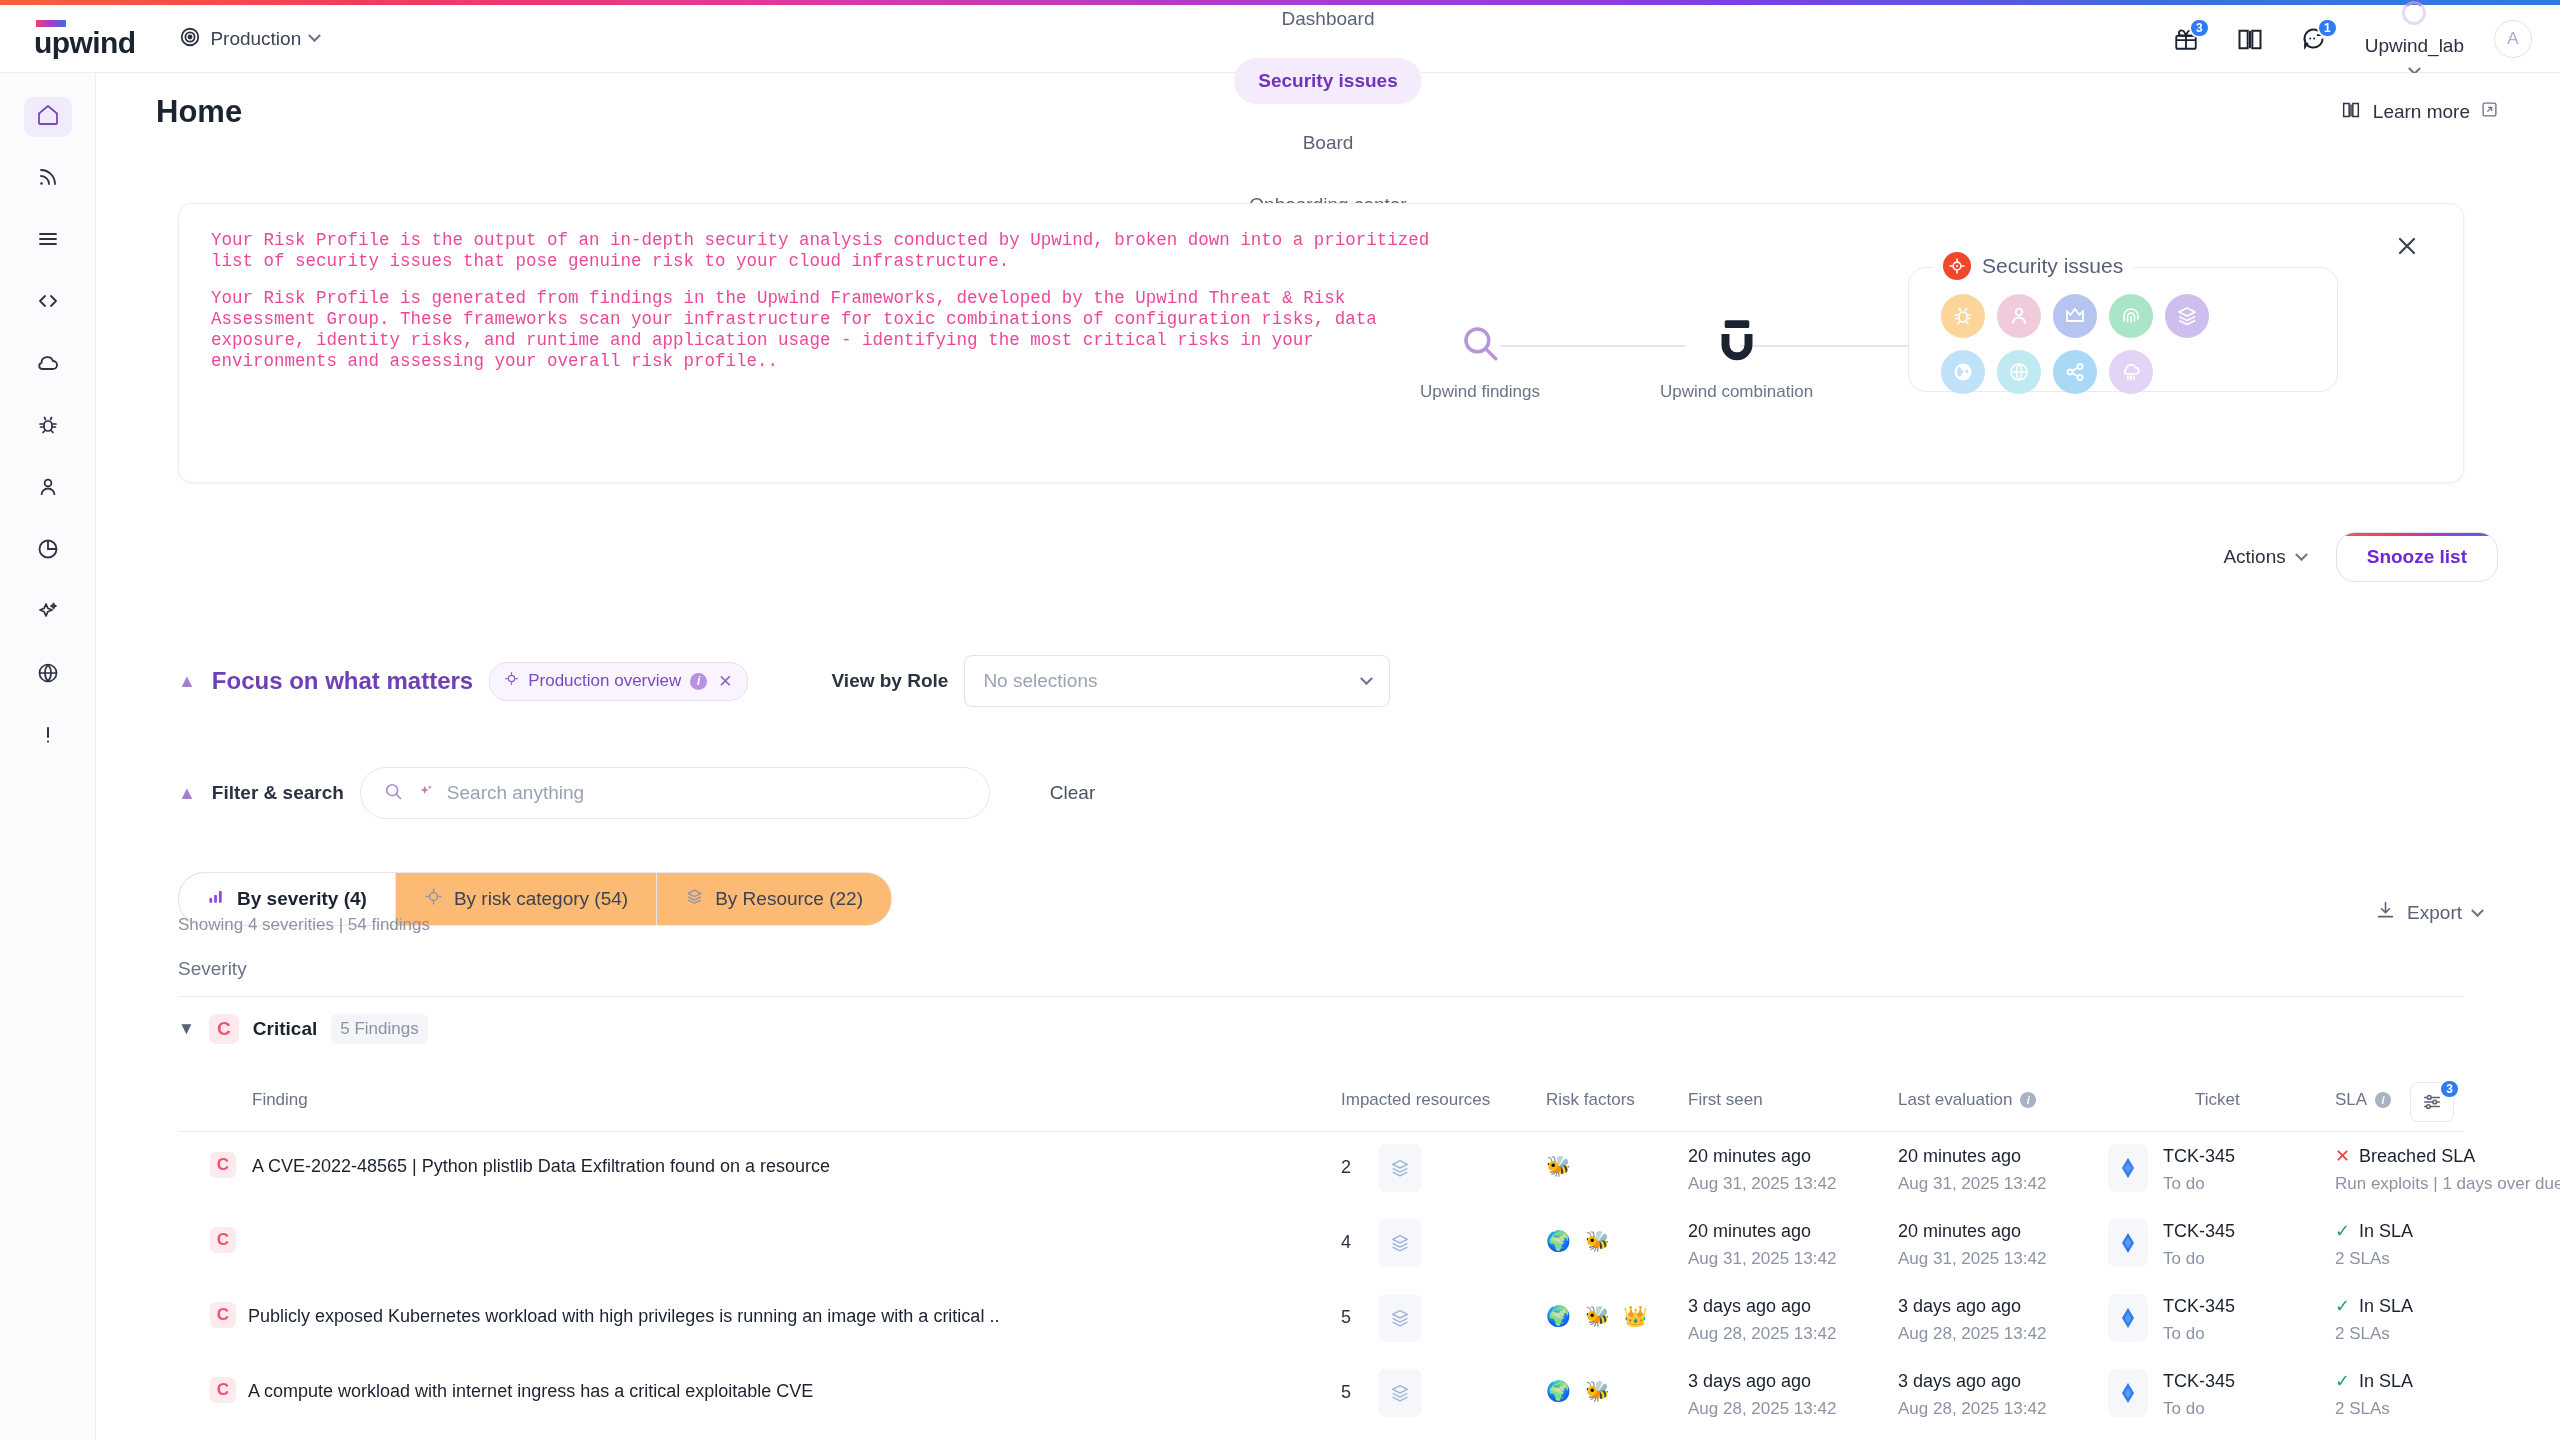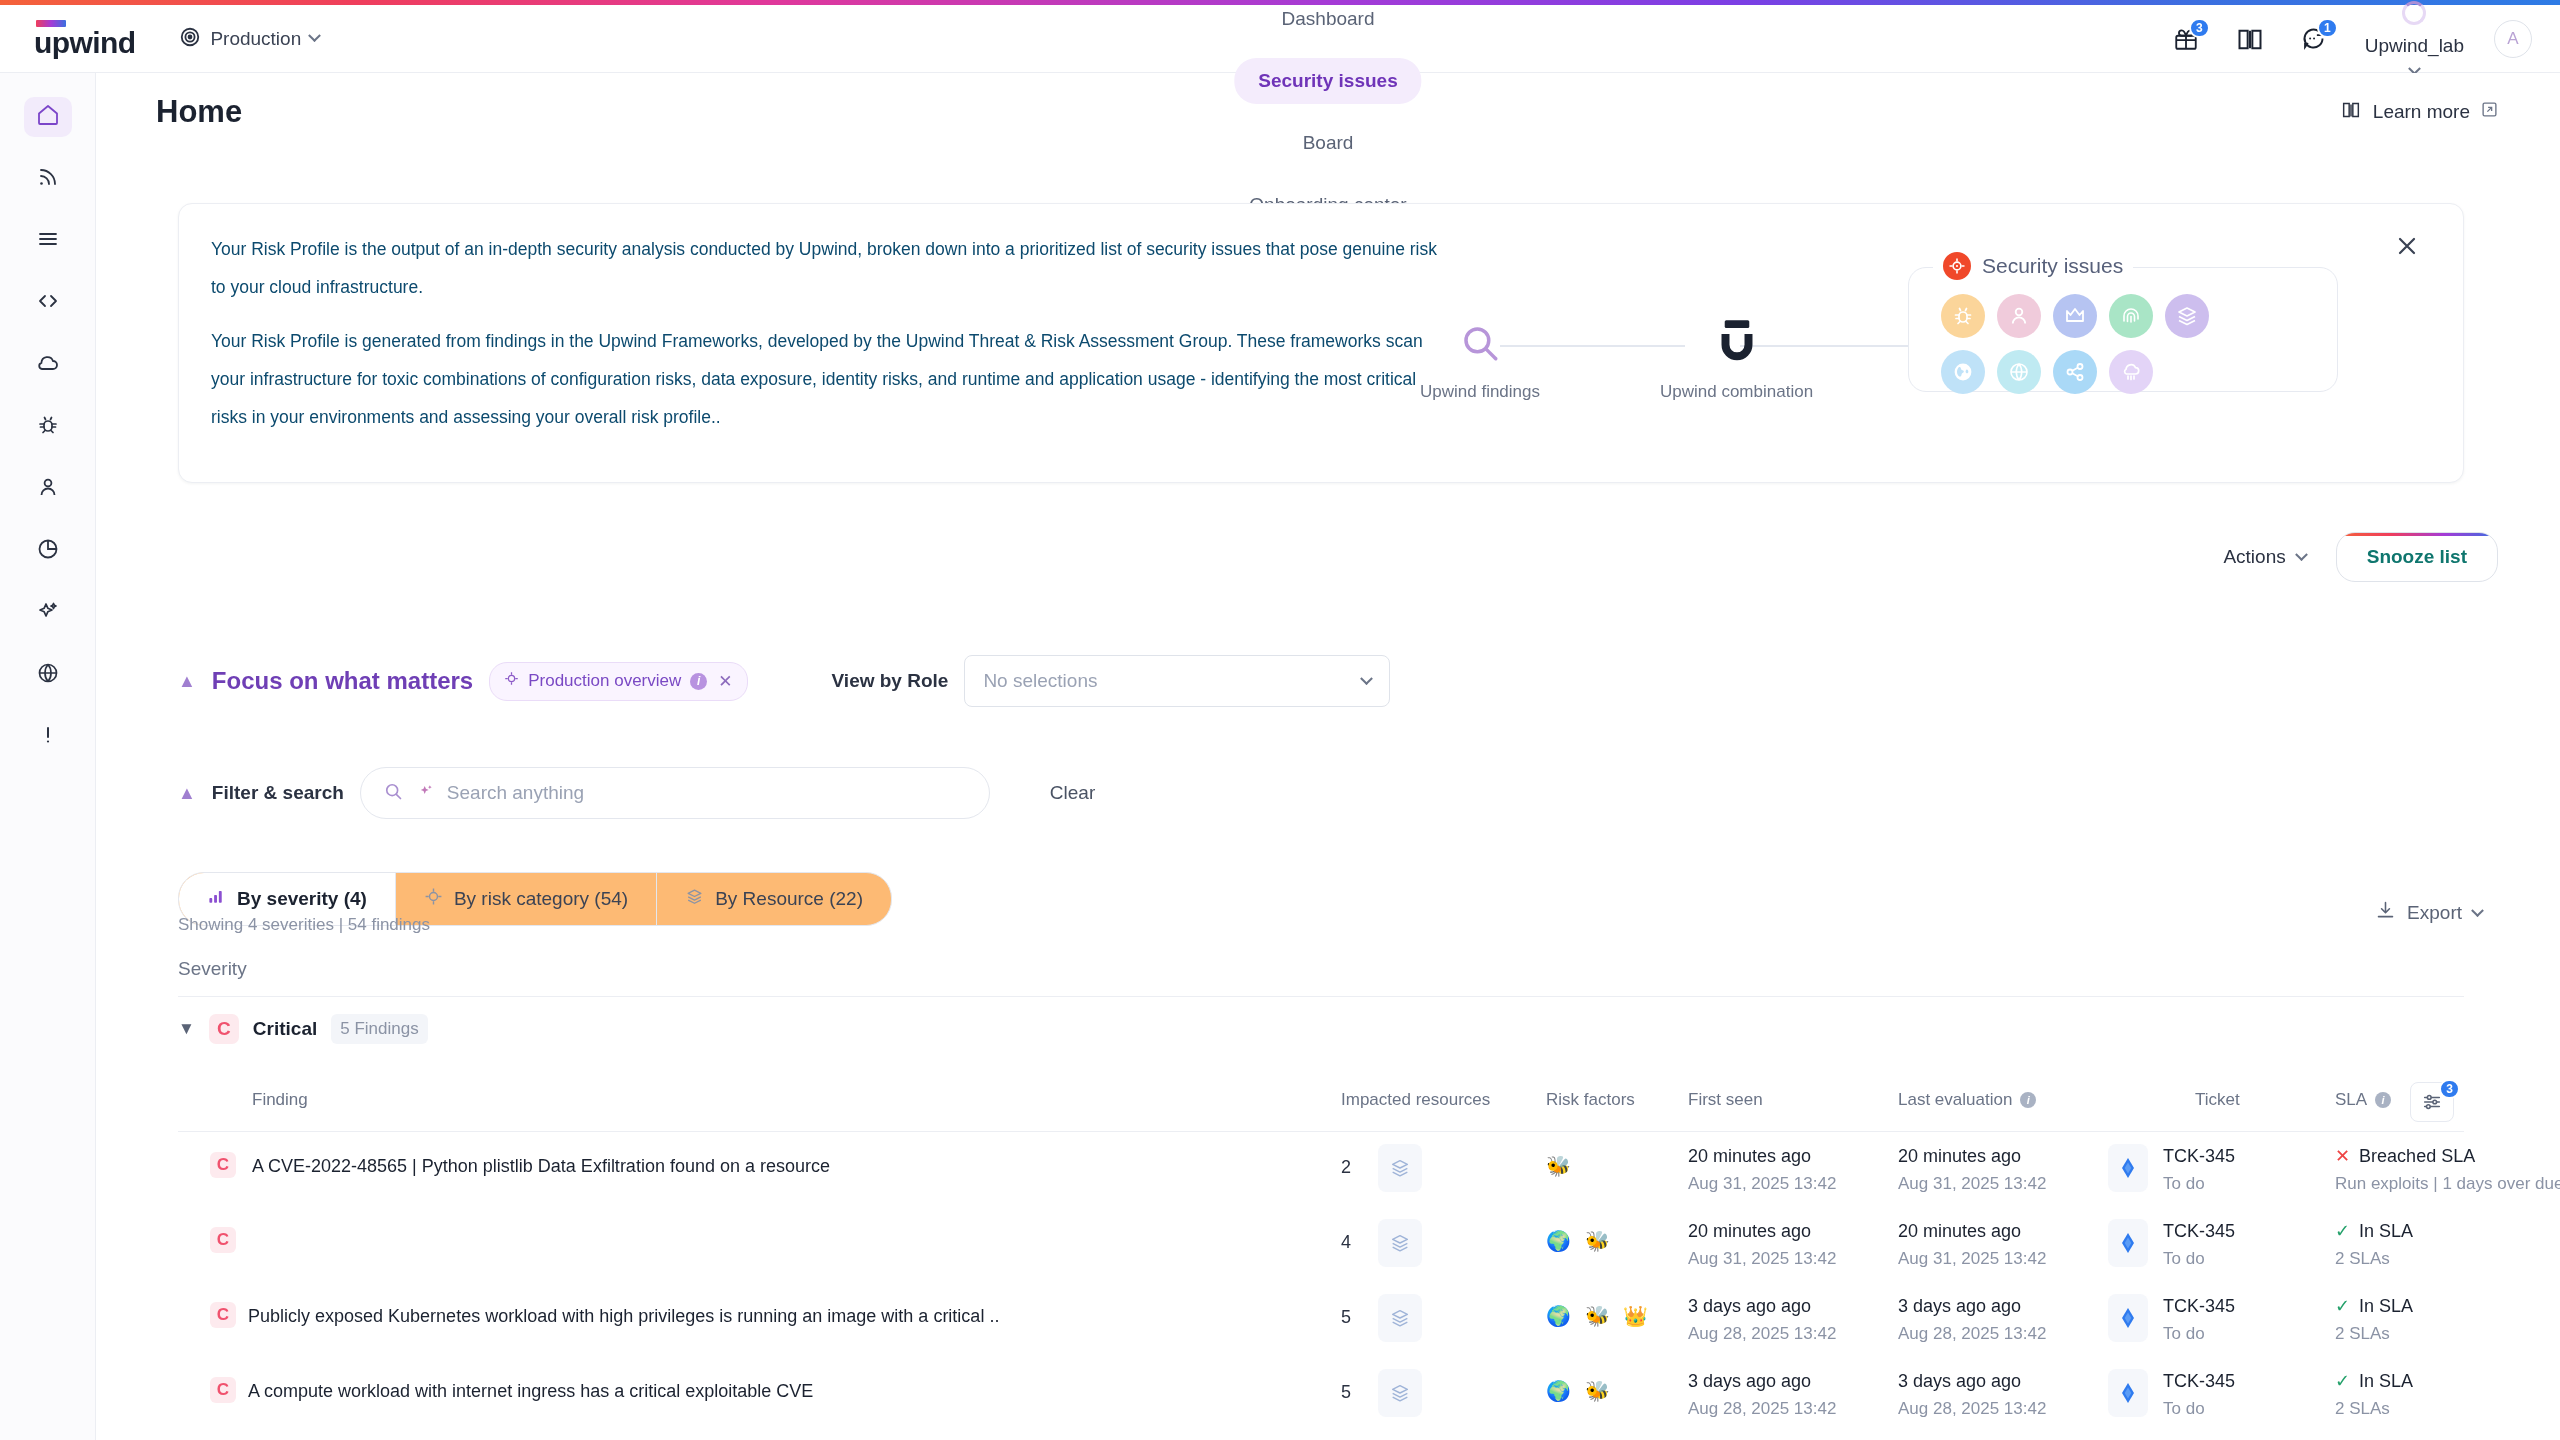--- a/index.html
+++ b/index.html
@@ -67,21 +67,21 @@
   .learn { position: absolute; right: 62px; display: flex; align-items: center; gap: 11px; font-size: 19px; color: #2b3242; cursor: pointer; }
 
   
   .banner {
     position: absolute; left: 178px; top: 203px; width: 2286px; height: 280px;
     background: #fff; border: 1px solid #eceef3; border-radius: 14px;
     box-shadow: 0 1px 3px rgba(25,32,48,.05);
   }
   .banner-text { position: absolute; left: 32px; top: 26px; width: 1230px; }
   .banner-h { font-size: 25px; font-weight: 700; color: #7b4cc0; margin-bottom: 18px; }
-  .banner-p { font-size: 17.5px; line-height: 38px; color: #0c4a6e; margin-bottom: 16px; }
+  .banner-p { font-size: 17.5px; line-height: 21px; color: #ec4899; margin-bottom: 16px; font-family: Liberation Mono, monospace; }
   .flow-node { position: absolute; display: flex; flex-direction: column; align-items: center; gap: 14px; }
   .flow-cap { font-size: 17px; color: #6b7487; white-space: nowrap; }
   .flow-line { position: absolute; height: 2px; background: #e3e7ef; }
   .arrowhead { position: absolute; width: 0; height: 0; border-top: 6px solid transparent; border-bottom: 6px solid transparent; border-left: 9px solid #e3e7ef; }
 
   .sicard {
     position: absolute; left: 1908px; top: 267px; width: 430px; height: 125px;
     border: 1.5px solid #e7eaf1; border-radius: 18px; background: #fff;
   }
   .sicard-title {
@@ -90,21 +90,21 @@
   }
   .si-dot { width: 28px; height: 28px; border-radius: 50%; background: #f0482a; display: flex; align-items: center; justify-content: center; }
   .si-grid { position: absolute; left: 32px; top: 26px; display: flex; flex-wrap: wrap; gap: 12px; width: 320px; }
   .si-circ { width: 44px; height: 44px; border-radius: 50%; display: flex; align-items: center; justify-content: center; }
   .banner-close { position: absolute; right: 40px; top: 28px; width: 30px; height: 30px; cursor: pointer; color: #3b4354; }
 
   
   .actions-row { position: absolute; right: 62px; top: 532px; display: flex; align-items: center; gap: 26px; }
   .actions-btn { display: flex; align-items: center; gap: 11px; font-size: 19px; color: #2b3242; cursor: pointer; padding: 8px 4px; }
   .snooze-btn {
-    position: relative; padding: 13px 30px; font-size: 19px; font-weight: 700; color: #0f766e;
+    position: relative; padding: 13px 30px; font-size: 19px; font-weight: 700; color: #6d28d9;
     background: #fff; border: 1px solid #dfe3ea; border-radius: 19px; cursor: pointer; overflow: hidden;
   }
   .snooze-btn::before { content:""; position:absolute; top:0; left:0; right:0; height:3px;
     background: linear-gradient(90deg,#f4623a,#ef3e5c,#a53bd6,#3b6fe0); }
 
   
   .focus-row { position: absolute; left: 178px; top: 655px; display: flex; align-items: center; gap: 16px; }
   .collapse-caret { color: #a07fd0; font-size: 18px; cursor: pointer; line-height: 1; }
   .focus-title { font-size: 24px; font-weight: 700; color: #6f3fb5; }
   .chip {

